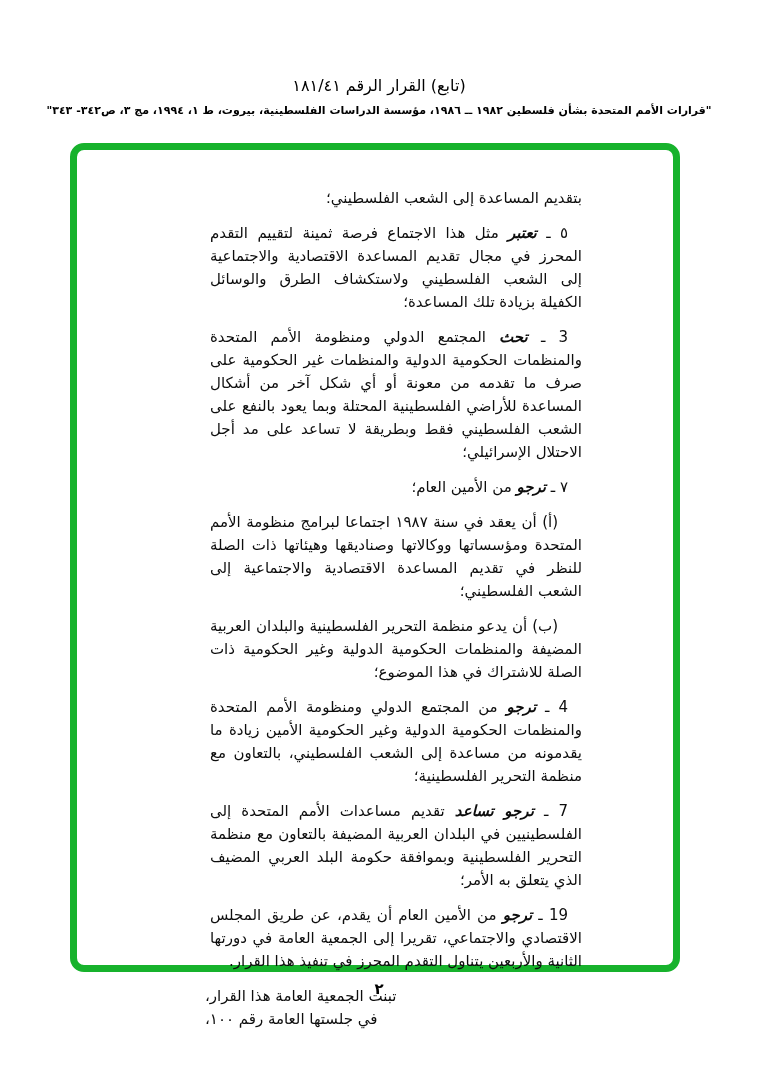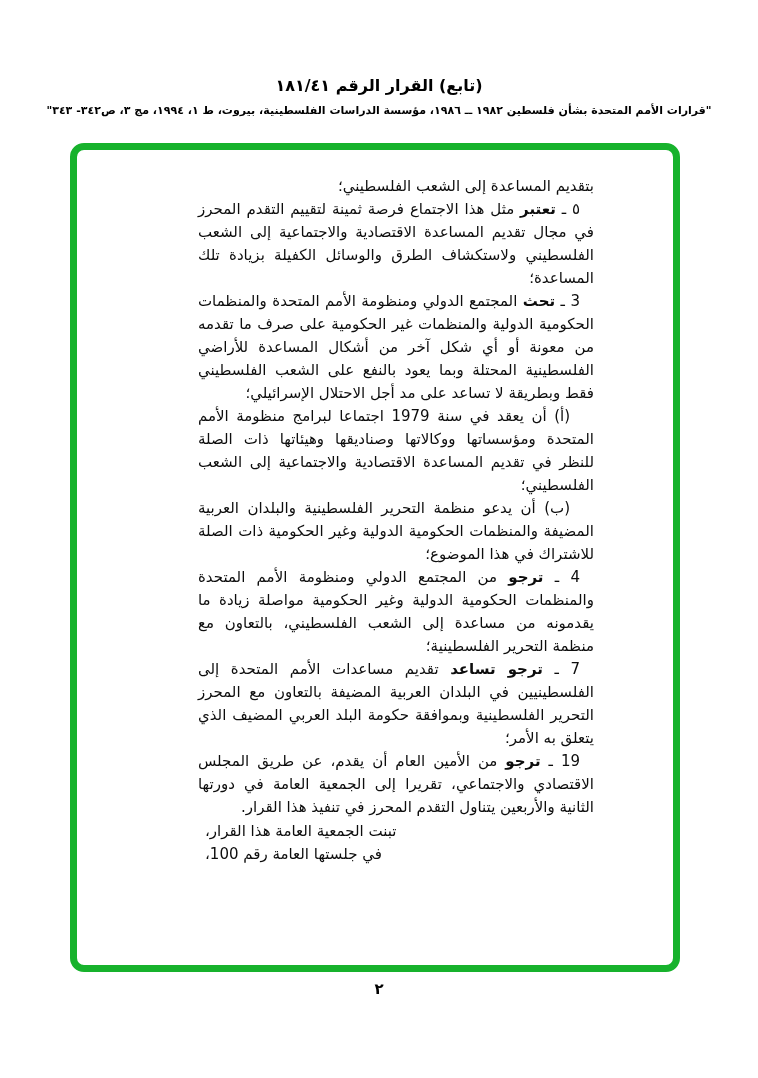--- a/index.html
+++ b/index.html
@@ -19,21 +19,21 @@
     font-family: "DejaVu Sans", sans-serif;
     color: #0d0d0d;
   }
   .header-title {
     position: absolute;
     top: 76px;
     left: 0;
     width: 100%;
     text-align: center;
     font-size: 16px;
-    font-weight: bold;
+    font-weight: normal;
     letter-spacing: 0px;
     color: #000000;
   }
   .header-source {
     position: absolute;
     top: 104px;
     left: 0;
     width: 100%;
     text-align: center;
     font-size: 11px;
@@ -54,26 +54,26 @@
     position: absolute;
     left: 198px;
     top: 175px;
     width: 396px;
     font-size: 15px;
     line-height: 23px;
     text-align: justify;
     text-justify: inter-word;
   }
   .text-column p {
-    margin: 0;
+    margin: 12px;
     padding: 0;
   }
   p.item { text-indent: 14px; }
   p.sub  { text-indent: 24px; }
-  b.lead { font-weight: bold; }
+  b.lead { font-weight: bold; font-style: italic; }
   .closing {
     text-align: left;
     padding-left: 7px;
     margin-top: 1px;
   }
   .closing .closing-line { line-height: 23px; }
   .page-number {
     position: absolute;
     top: 980px;
     left: 0;
@@ -96,33 +96,34 @@
   <div class="content-box" style="border-color: rgb(23, 178, 44);"></div>
 
   <div class="text-column">
 
     <p class="para">بتقديم المساعدة إلى الشعب الفلسطيني؛</p>
 
     <p class="para item"><span>٥ ـ </span><b class="lead">تعتبر</b><span> مثل هذا الاجتماع فرصة ثمينة لتقييم التقدم المحرز في مجال تقديم المساعدة الاقتصادية والاجتماعية إلى الشعب الفلسطيني ولاستكشاف الطرق والوسائل الكفيلة بزيادة تلك المساعدة؛</span></p>
 
     <p class="para item"><span>3 ـ </span><b class="lead">تحث</b><span> المجتمع الدولي ومنظومة الأمم المتحدة والمنظمات الحكومية الدولية والمنظمات غير الحكومية على صرف ما تقدمه من معونة أو أي شكل آخر من أشكال المساعدة للأراضي الفلسطينية المحتلة وبما يعود بالنفع على الشعب الفلسطيني فقط وبطريقة لا تساعد على مد أجل الاحتلال الإسرائيلي؛</span></p>
 
+    <p class="para item"><span>٧ ـ </span><b class="lead">ترجو</b><span> من الأمين العام؛</span></p>
 
-    <p class="para sub"><span>(أ) </span><span>أن يعقد في سنة 1979 اجتماعا لبرامج منظومة الأمم المتحدة ومؤسساتها ووكالاتها وصناديقها وهيئاتها ذات الصلة للنظر في تقديم المساعدة الاقتصادية والاجتماعية إلى الشعب الفلسطيني؛</span></p>
+    <p class="para sub"><span>(أ) </span><span>أن يعقد في سنة ١٩٨٧ اجتماعا لبرامج منظومة الأمم المتحدة ومؤسساتها ووكالاتها وصناديقها وهيئاتها ذات الصلة للنظر في تقديم المساعدة الاقتصادية والاجتماعية إلى الشعب الفلسطيني؛</span></p>
 
     <p class="para sub"><span>(ب) </span><span>أن يدعو منظمة التحرير الفلسطينية والبلدان العربية المضيفة والمنظمات الحكومية الدولية وغير الحكومية ذات الصلة للاشتراك في هذا الموضوع؛</span></p>
 
-    <p class="para item"><span>4 ـ </span><b class="lead">ترجو</b><span> من المجتمع الدولي ومنظومة الأمم المتحدة والمنظمات الحكومية الدولية وغير الحكومية مواصلة زيادة ما يقدمونه من مساعدة إلى الشعب الفلسطيني، بالتعاون مع منظمة التحرير الفلسطينية؛</span></p>
+    <p class="para item"><span>4 ـ </span><b class="lead">ترجو</b><span> من المجتمع الدولي ومنظومة الأمم المتحدة والمنظمات الحكومية الدولية وغير الحكومية الأمين زيادة ما يقدمونه من مساعدة إلى الشعب الفلسطيني، بالتعاون مع منظمة التحرير الفلسطينية؛</span></p>
 
-    <p class="para item"><span>7 ـ </span><b class="lead">ترجو تساعد</b><span> تقديم مساعدات الأمم المتحدة إلى الفلسطينيين في البلدان العربية المضيفة بالتعاون مع المحرز التحرير الفلسطينية وبموافقة حكومة البلد العربي المضيف الذي يتعلق به الأمر؛</span></p>
+    <p class="para item"><span>7 ـ </span><b class="lead">ترجو تساعد</b><span> تقديم مساعدات الأمم المتحدة إلى الفلسطينيين في البلدان العربية المضيفة بالتعاون مع منظمة التحرير الفلسطينية وبموافقة حكومة البلد العربي المضيف الذي يتعلق به الأمر؛</span></p>
 
     <p class="para item"><span>19 ـ </span><b class="lead">ترجو</b><span> من الأمين العام أن يقدم، عن طريق المجلس الاقتصادي والاجتماعي، تقريرا إلى الجمعية العامة في دورتها الثانية والأربعين يتناول التقدم المحرز في تنفيذ هذا القرار.</span></p>
 
     <div class="closing">
       <div class="closing-line">تبنت الجمعية العامة هذا القرار،</div>
-      <div class="closing-line">في جلستها العامة رقم 100،</div>
+      <div class="closing-line">في جلستها العامة رقم ١٠٠،</div>
     </div>
 
   </div>
 
   <div class="page-number">٢</div>
 
 </div>
 
 </body></html>

